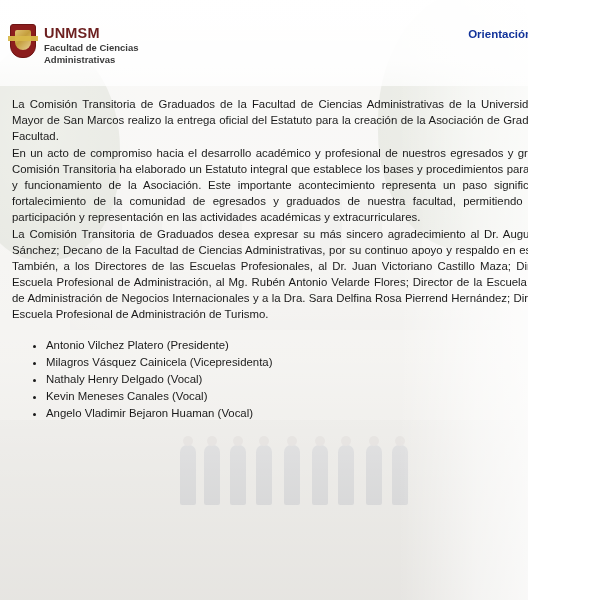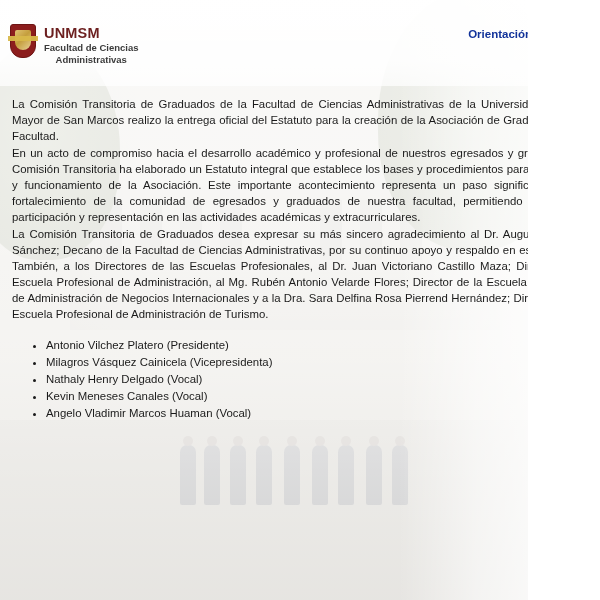--- a/index.html
+++ b/index.html
@@ -165,21 +165,20 @@
   .unmsm-title {
     font-size: 14.5px;
     font-weight: bold;
     color: #6c1f1f;
     letter-spacing: 0.2px;
   }
   .unmsm-sub {
     font-size: 9.5px;
     font-weight: bold;
     color: #3b3b3b;
-    text-align: center;
   }
   .header-right {
     position: absolute;
     right: 4px;
     top: 26px;
     text-align: center;
     color: #12339a;
     font-weight: bold;
     font-size: 11.5px;
     line-height: 1.45;
@@ -283,18 +282,18 @@
   <div class="content clip-right">
     <p class="para">La Comisión Transitoria de Graduados de la Facultad de Ciencias Administrativas de la Universidad Naciona Mayor de San Marcos realizo la entrega oficial del Estatuto para la creación de la Asociación de Graduados de la Facultad.</p>
     <p class="para">En un acto de compromiso hacia el desarrollo académico y profesional de nuestros egresados y graduados, la Comisión Transitoria ha elaborado un Estatuto integral que establece los bases y procedimientos para la creación y funcionamiento de la Asociación. Este importante acontecimiento representa un paso significativo en el fortalecimiento de la comunidad de egresados y graduados de nuestra facultad, permitiendo una mayor participación y representación en las actividades académicas y extracurriculares.</p>
     <p class="para">La Comisión Transitoria de Graduados desea expresar su más sincero agradecimiento al Dr. Augusto Hidalgo Sánchez; Decano de la Facultad de Ciencias Administrativas, por su continuo apoyo y respaldo en este proceso. También, a los Directores de las Escuelas Profesionales, al Dr. Juan Victoriano Castillo Maza; Director de la Escuela Profesional de Administración, al Mg. Rubén Antonio Velarde Flores; Director de la Escuela Profesional de Administración de Negocios Internacionales y a la Dra. Sara Delfina Rosa Pierrend Hernández; Directora de la Escuela Profesional de Administración de Turismo.</p>
     <div class="gap"></div>
     <ul class="members">
       <li>Antonio Vilchez Platero (Presidente)</li>
       <li>Milagros Vásquez Cainicela (Vicepresidenta)</li>
       <li>Nathaly Henry Delgado (Vocal)</li>
       <li>Kevin Meneses Canales (Vocal)</li>
-      <li>Angelo Vladimir Marcos Huaman (Vocal)</li>
+      <li>Angelo Vladimir Bejaron Huaman (Vocal)</li>
     </ul>
     <div class="gap"></div>
   </div>
 
 </div>
 
 </body></html>

